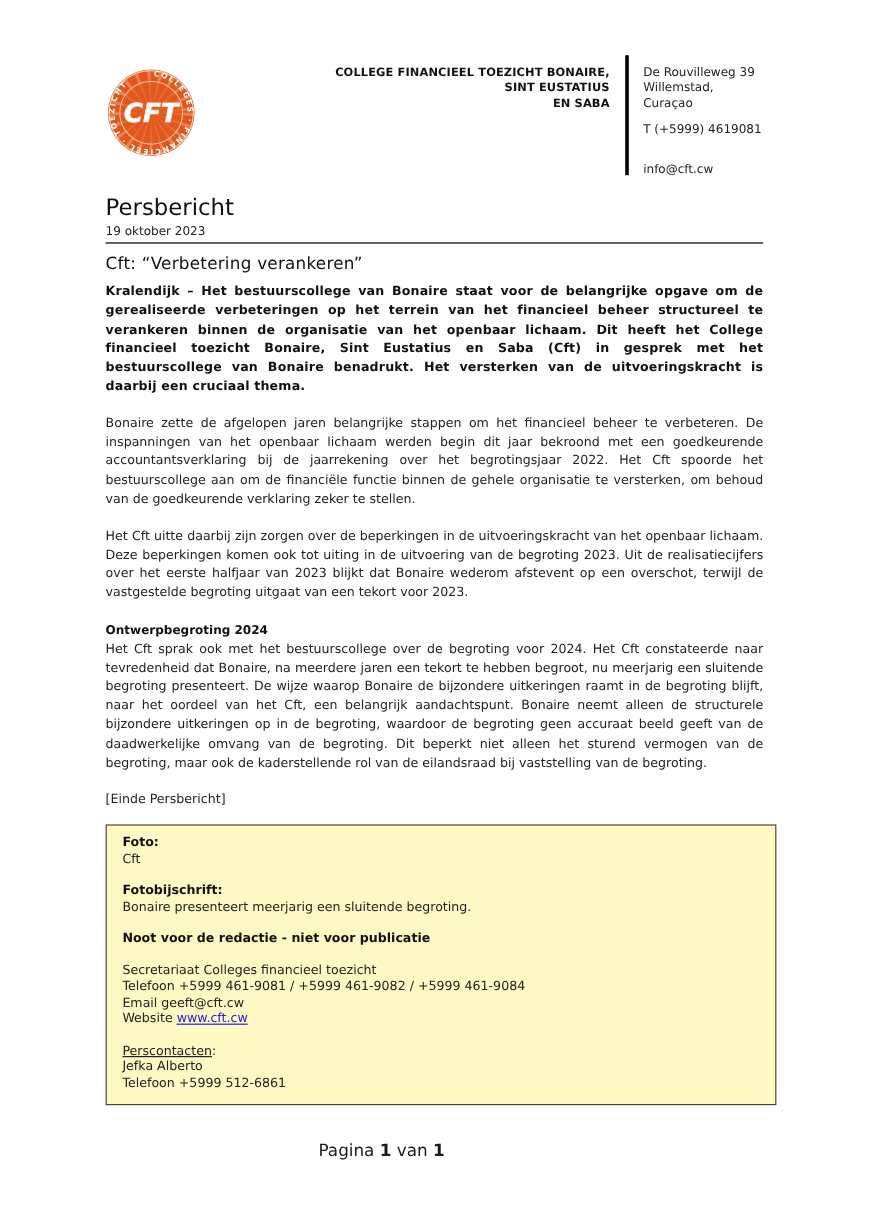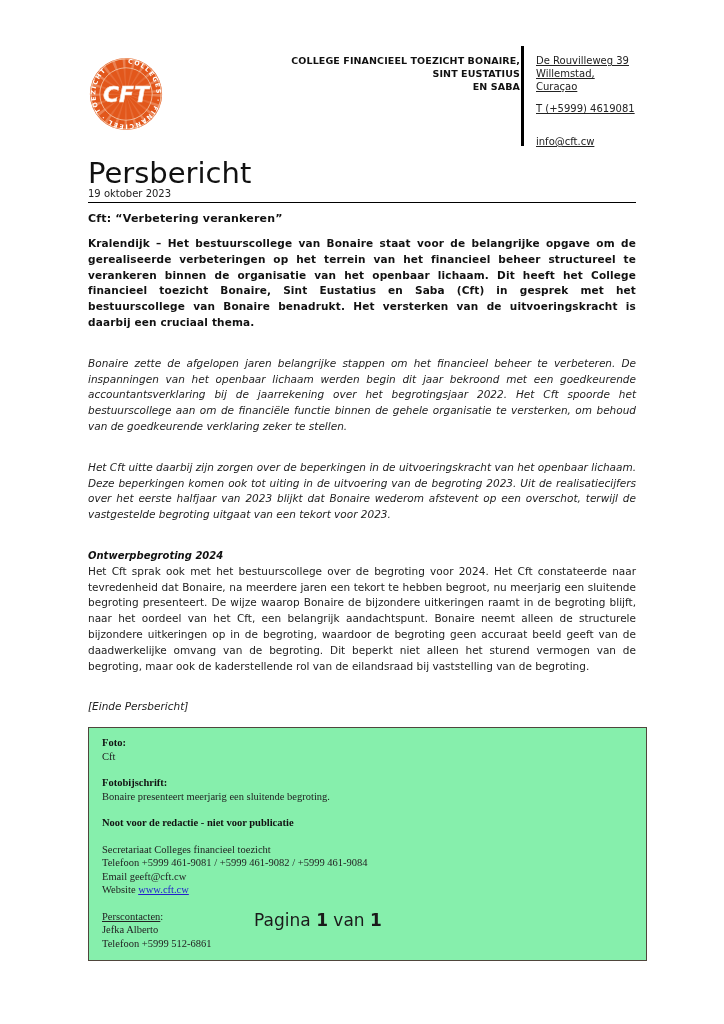--- a/index.html
+++ b/index.html
@@ -11,71 +11,71 @@
   }
   .page { width: 724px; height: 1024px; background: #fff; position: relative; }
 
   
   .letterhead {
     position: absolute; left: 88px; top: 46px; width: 548px;
     display: flex; align-items: flex-start;
   }
   .logo-wrap { width: 76px; height: 80px; margin-top: 10px; flex: 0 0 auto; }
   .org-block {
-    flex: 1 1 auto; text-align: right; padding-right: 1px; margin-top: 8px;
+    flex: 1 1 auto; text-align: right; padding-right: 13px; margin-top: 8px;
     font-weight: bold; font-size: 9.5px; line-height: 13px; color: #111;
     letter-spacing: 0.1px;
   }
   .head-divider { width: 3px; background: #000; height: 100px; flex: 0 0 auto; }
   .contact-block {
     flex: 0 0 112px; padding-left: 12px; margin-top: 8px;
-    font-size: 10px; line-height: 13px; color: #222; text-decoration: underline;
+    font-size: 10px; line-height: 13px; color: #222;
   }
   .contact-block .phone { margin-top: 9px; }
   .contact-block .email { margin-top: 20px; }
 
   
   .title-area { position: absolute; left: 88px; top: 160px; width: 548px; }
-  .doc-type { font-size: 29px; line-height: 26px; color: #111; }
+  .doc-type { font-size: 19px; line-height: 26px; color: #111; }
   .doc-date { font-size: 10px; line-height: 13px; margin-top: 1px; color: #222; }
   .title-rule { border: none; border-top: 1.6px solid #000; margin-top: 2px; }
-  .headline { font-size: 11px; font-weight: bold; margin-top: 9px; color: #111; letter-spacing: 0.2px; }
+  .headline { font-size: 14px; font-weight: normal; margin-top: 9px; color: #111; letter-spacing: 0.2px; }
 
   
   .body-copy { position: absolute; left: 88px; top: 236px; width: 548px; }
   .body-copy p {
     font-size: 10.5px; line-height: 15.8px; text-align: justify; color: #222;
   }
   p.lead { font-weight: bold; color: #111; letter-spacing: 0.15px; }
-  .body-copy p + p, .section-h { margin-top: 25px; font-style: italic; }
+  .body-copy p + p, .section-h { margin-top: 15px; }
   .section-h { font-size: 10px; font-weight: bold; color: #111; line-height: 15.8px; }
   .section-h + p { margin-top: 0 !important; }
   .end-marker { margin-top: 15px; text-align: left !important; }
 
   
   .note-box {
     margin-top: 12px;
     width: 559px;
-    background: #86efac;
+    background: #fef9c3;
     border: 1.2px solid #4f463c;
     padding: 8px 13px 10px 13px;
-    font-size: 10.5px; line-height: 13.5px; color: #222; font-family: Liberation Serif, serif;
+    font-size: 10.5px; line-height: 13.5px; color: #222;
   }
   .note-box .grp { margin-top: 13px; }
   .note-box .grp:first-child { margin-top: 0; }
   .note-box .b { font-weight: bold; color: #111; }
   .note-box .u { text-decoration: underline; }
   .note-box a {
     color: #2320cc; text-decoration: underline; cursor: pointer;
   }
 
   
   .page-footer {
-    position: absolute; left: 0; top: 910px; width: 636px;
-    text-align: center; font-size: 17px; color: #1a1a1a;
+    position: absolute; left: 0; top: 951px; width: 636px;
+    text-align: center; font-size: 14px; color: #1a1a1a;
   }
   .page-footer .num { font-weight: bold; }
 
   
   .logo-ring-text { font-family: "DejaVu Sans", sans-serif; }
 </style>
 </head>
 <body>
 
 <div class="page">

